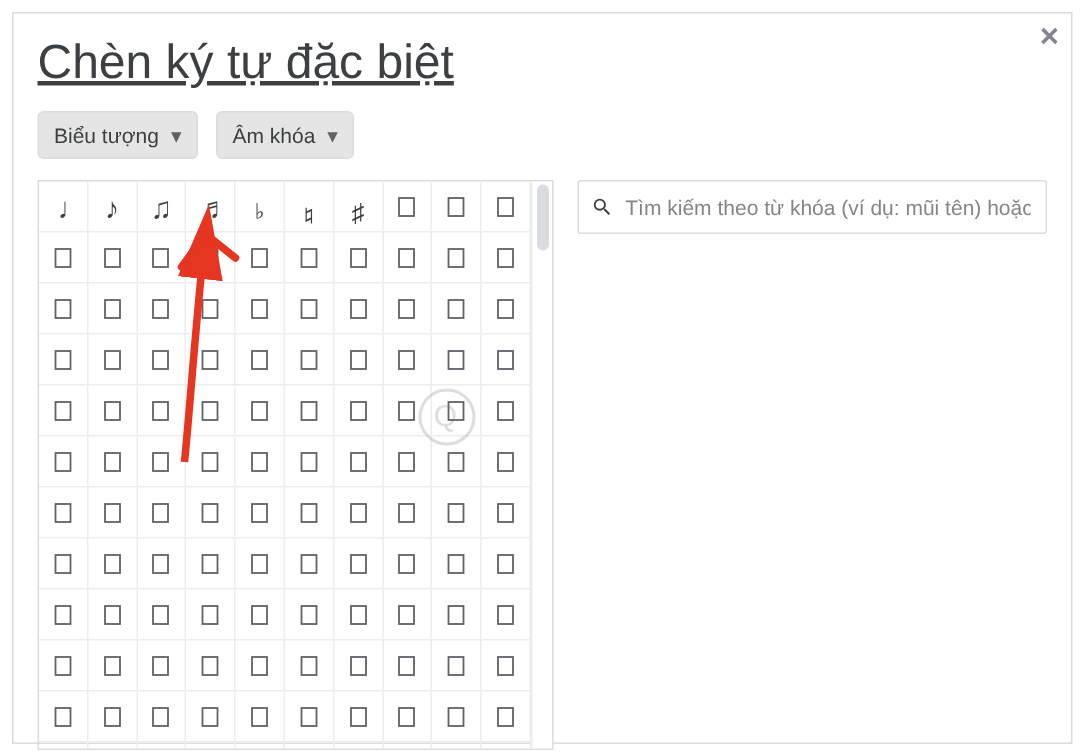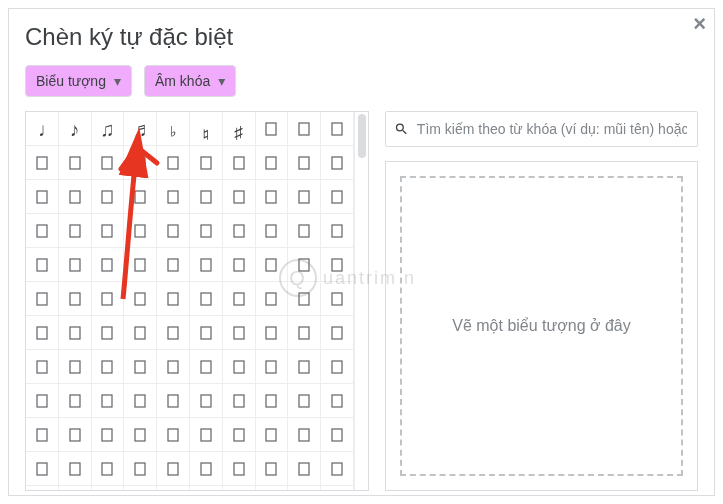--- a/index.html
+++ b/index.html
@@ -24,33 +24,34 @@
     position: absolute;
     top: 4px;
     right: 8px;
     color: #80868b;
     font-size: 22px;
     font-weight: bold;
     cursor: pointer;
     line-height: 1;
   }
   .title {
-    font-size: 24px;
+    font-size: 32px;
     color: #3c4043;
     margin: 2px 0 14px 0;
     font-weight: 400;
+    text-decoration: underline;
   }
   .dropdowns { display:flex; gap:12px; margin-bottom: 14px; }
   .dd {
     border: 1px solid #dadce0;
     border-radius: 4px;
     padding: 7px 10px;
     font-size: 14px;
     color: #3c4043;
-    background:#f0abfc;
+    background:#e5e5e5;
     display:flex;
     align-items:center;
     gap:8px;
     cursor:pointer;
   }
   .caret { color:#5f6368; }
   .body { display:flex; gap:16px; height: 380px; }
   .left { width: 344px; position:relative; }
   .grid-wrap {
     border: 1px solid #dadce0;
@@ -728,27 +729,21 @@
       </svg>
     </div>
 
     <div class="right">
       <div class="search">
         <svg width="16" height="16" viewBox="0 0 24 24">
           <path fill="#3c4043" d="M15.5 14h-.79l-.28-.27a6.471 6.471 0 001.57-4.23 6.5 6.5 0 10-6.5 6.5c1.61 0 3.09-.59 4.23-1.57l.27.28v.79l5 4.99L20.49 19l-4.99-5zm-6 0C7.01 14 5 11.99 5 9.5S7.01 5 9.5 5 14 7.01 14 9.5 11.99 14 9.5 14z"></path>
         </svg>
         <input type="text" placeholder="Tìm kiếm theo từ khóa (ví dụ: mũi tên) hoặc điểm mã" style="">
       </div>
-      <div class="draw-outer">
-        <div class="draw-inner">
-          <span>Vẽ một biểu tượng ở đây</span>
-        </div>
-      </div>
     </div>
 
   </div>
 
   <div class="wm">
     <span class="wm-circ">Q</span>
-    <span>uantrim n </span>
   </div>
 
 </div>
 
 </body></html>

